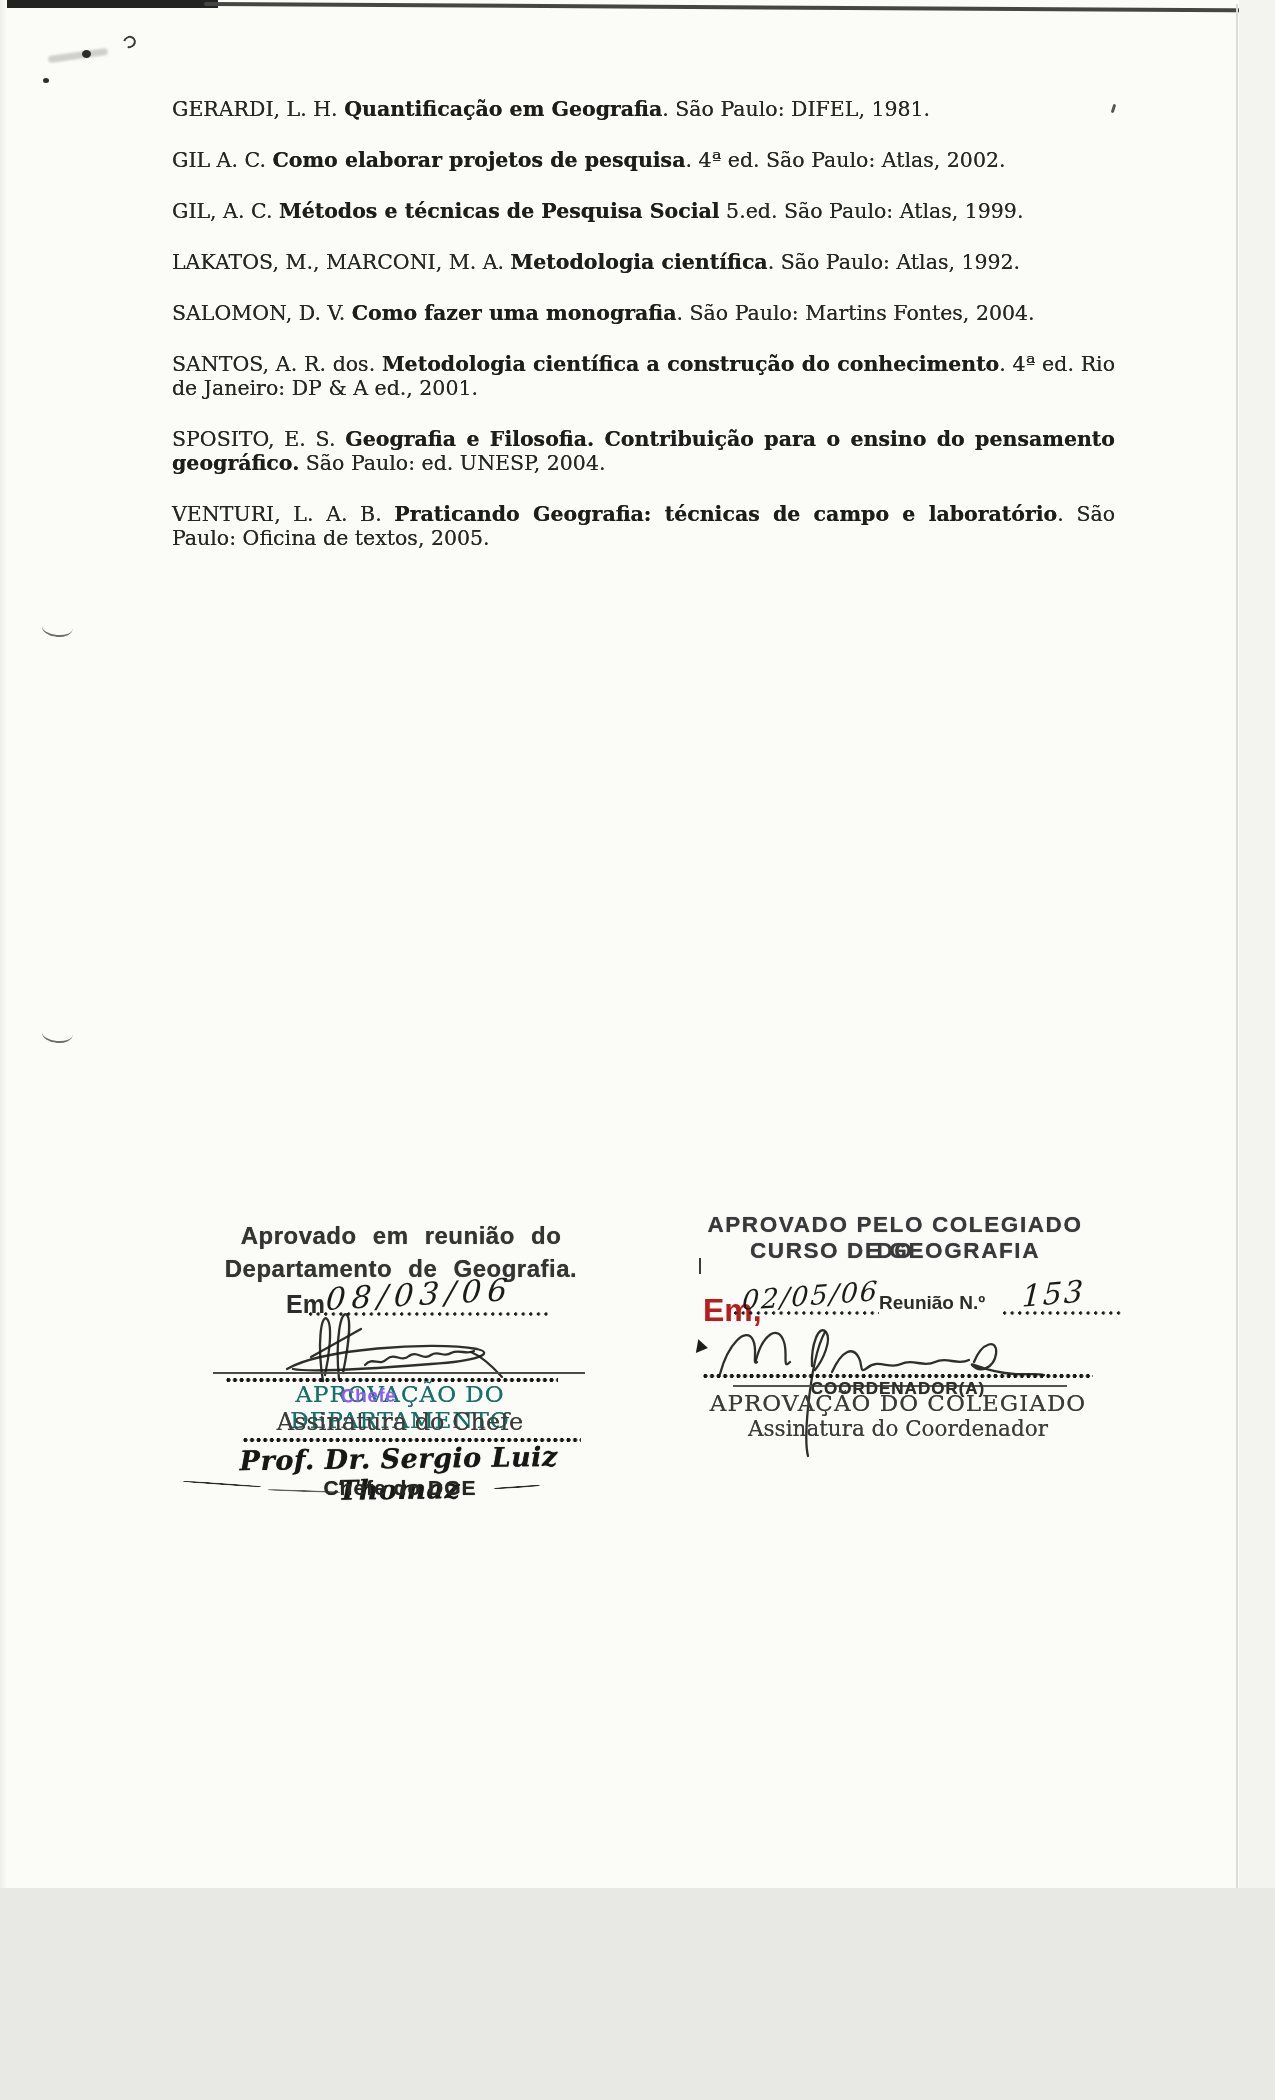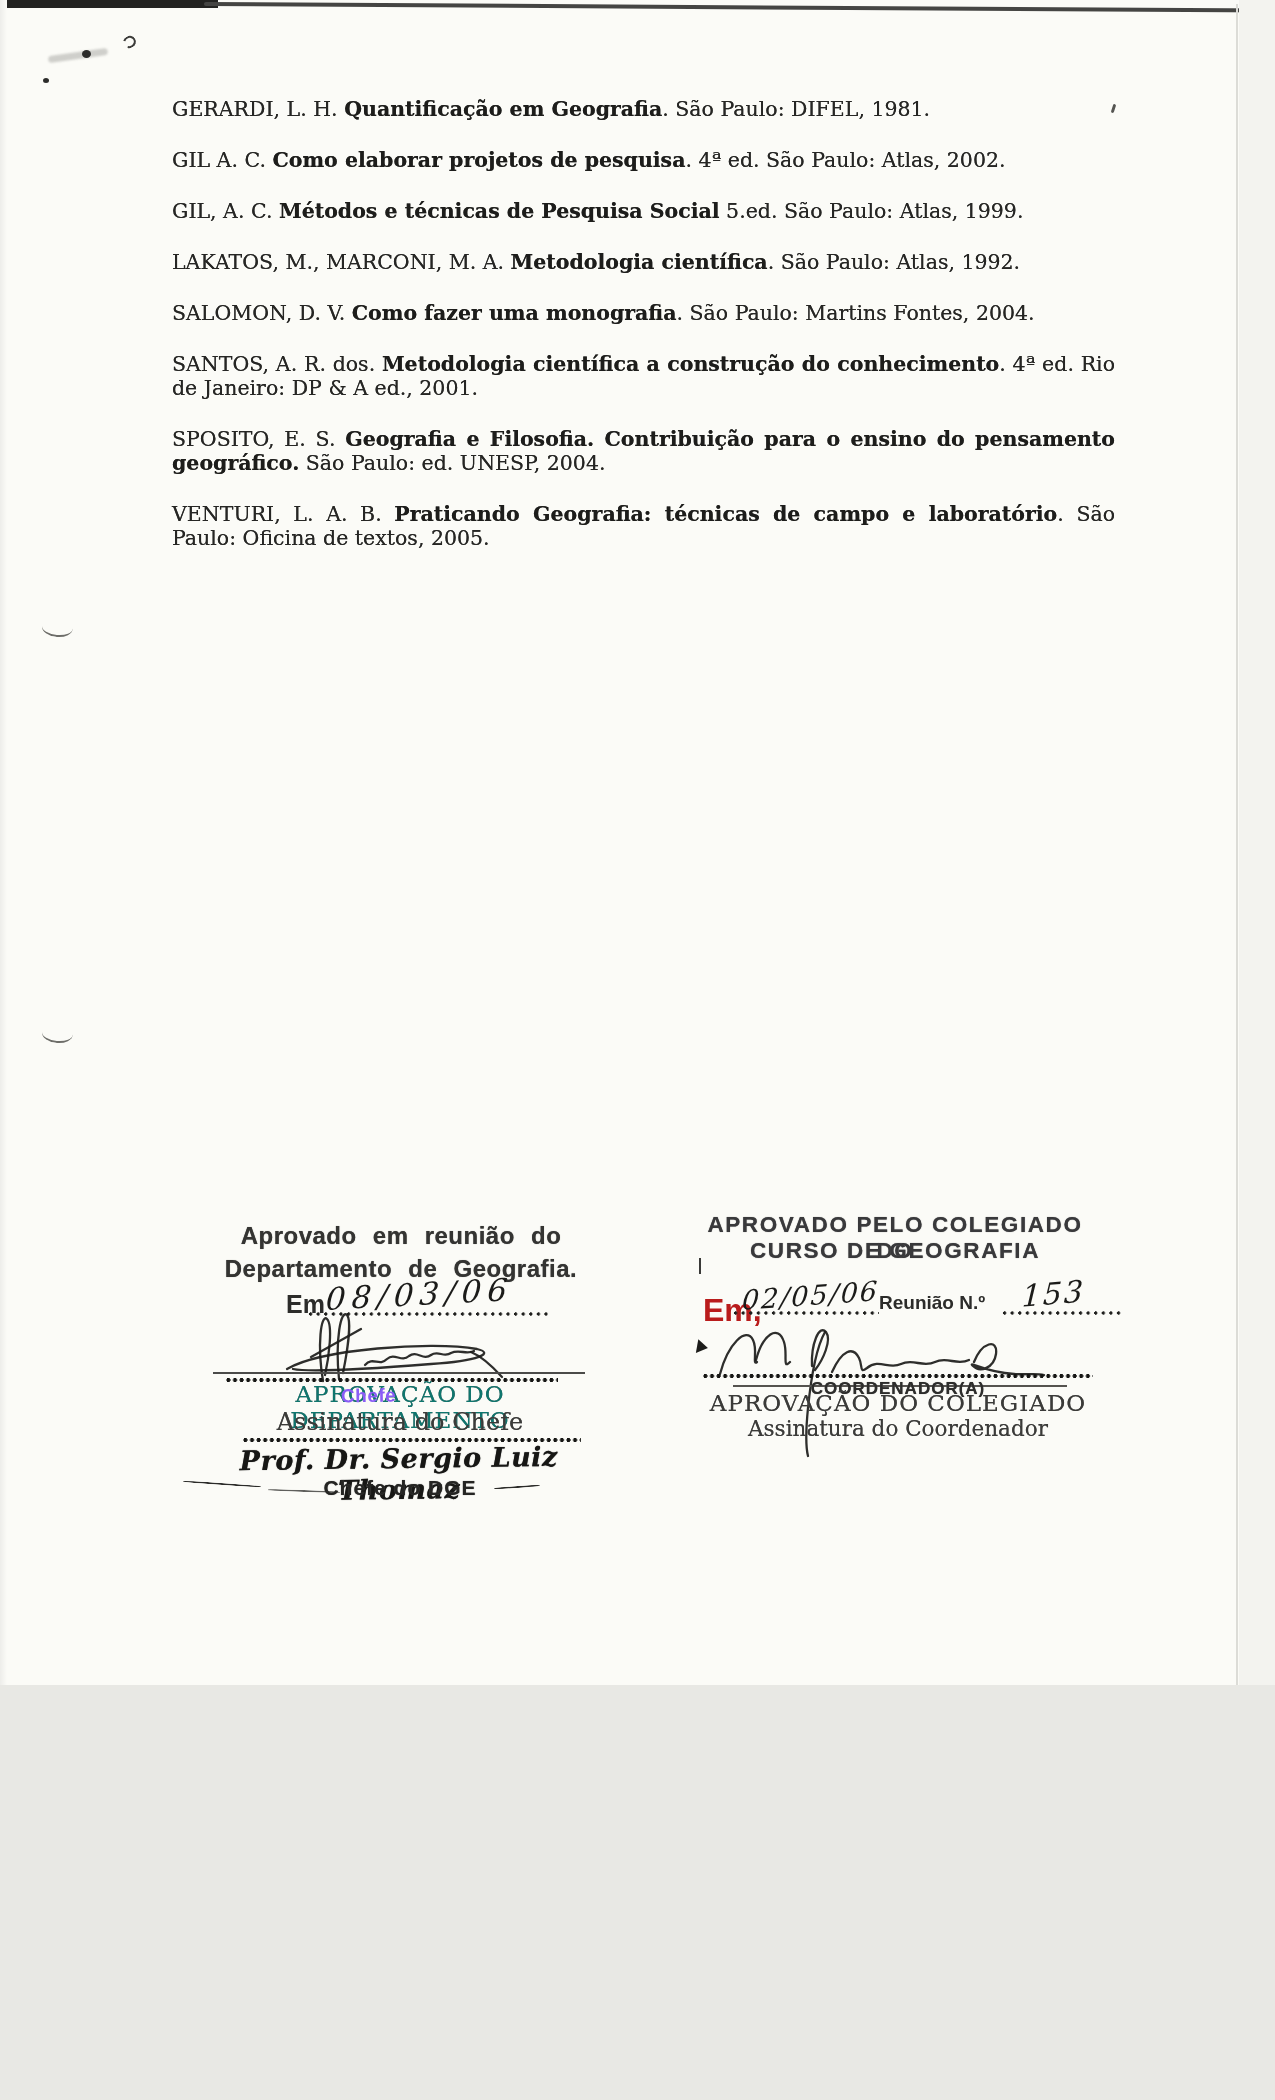--- a/index.html
+++ b/index.html
@@ -1,17 +1,17 @@
 <!DOCTYPE html>
 <html><head>
 <meta charset="utf-8">
 <style>
   html,body{margin:0;padding:0;background:#e8e8e4;}
   .page{
-    position:relative;width:1275px;height:1685px;margin:0 auto;
+    position:relative;width:1275px;height:1888px;margin:0 auto;
     background:#fbfbf7;overflow:hidden;
     font-family:"DejaVu Serif", serif;color:#292927;
   }
   
   .scan-band-left{position:absolute;left:0;top:0;width:218px;height:8px;background:#232321;}
   .scan-line{position:absolute;left:204px;top:2px;width:1078px;height:4px;background:#454543;
     transform:rotate(0.35deg);transform-origin:left top;border-radius:2px;}
   .right-strip{position:absolute;left:1239px;top:0;width:36px;height:2100px;background:#f3f3ef;}
   .right-edge{position:absolute;left:1236px;top:4px;width:2px;height:2096px;background:#dcdcd7;}
   .left-edge{position:absolute;left:0;top:0;width:7px;height:2100px;

